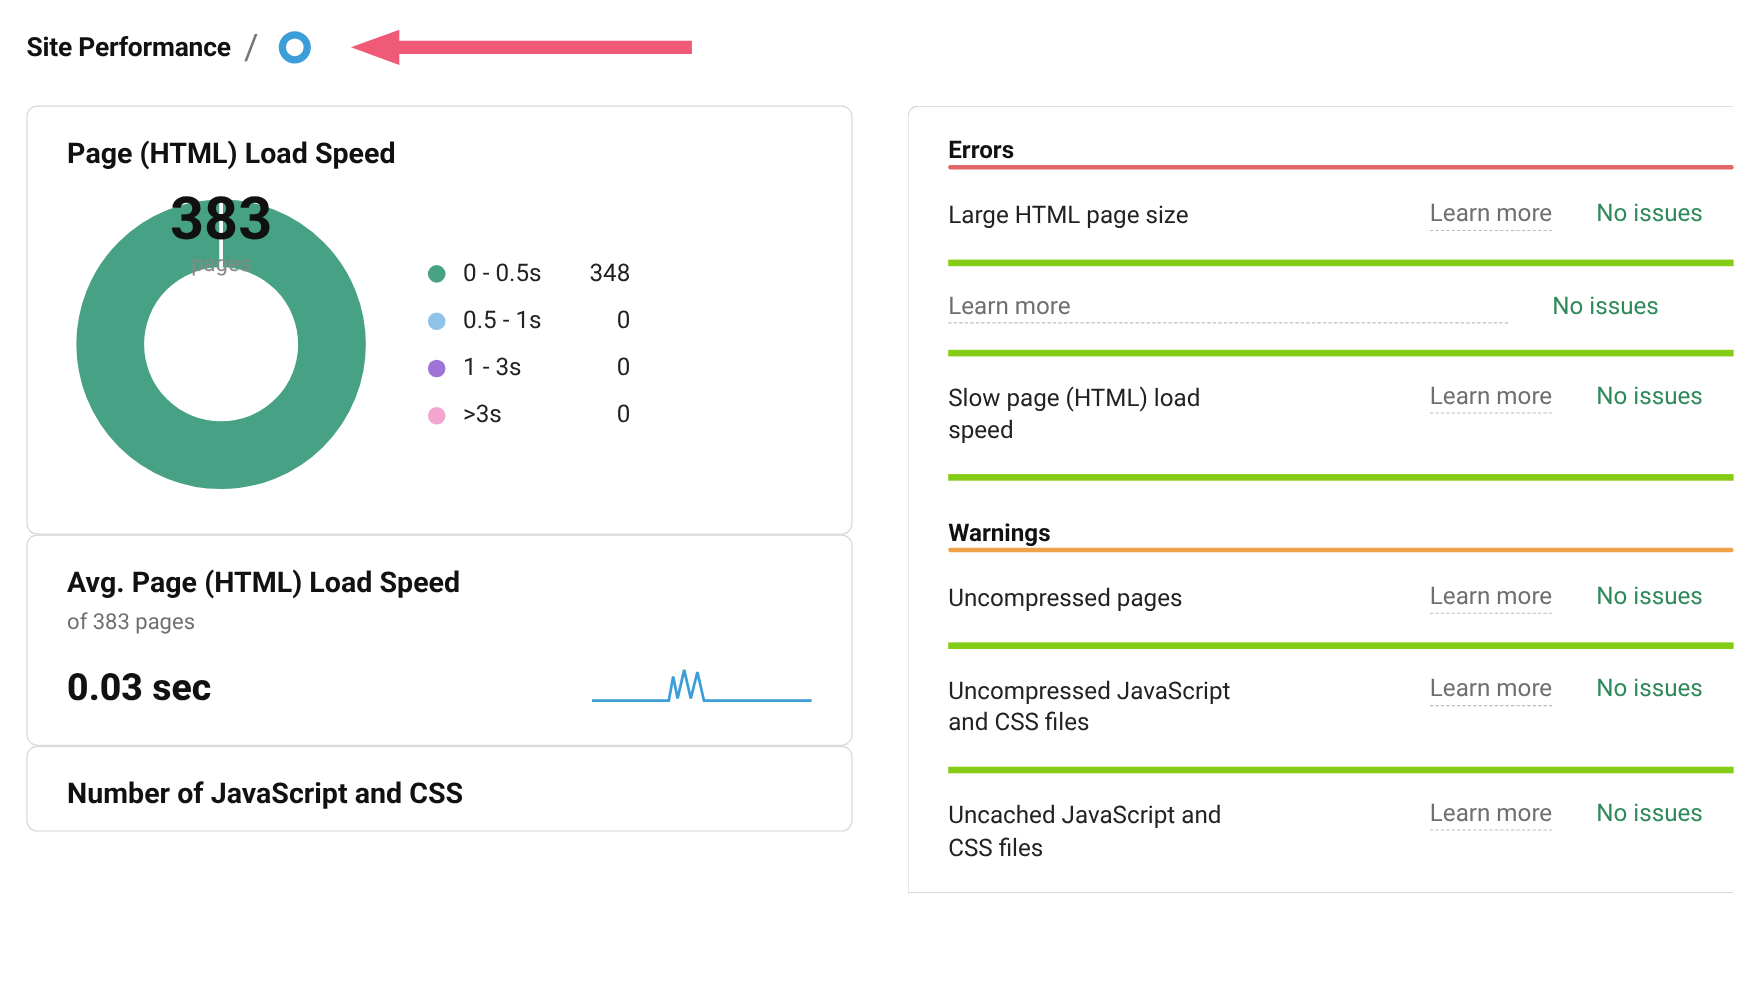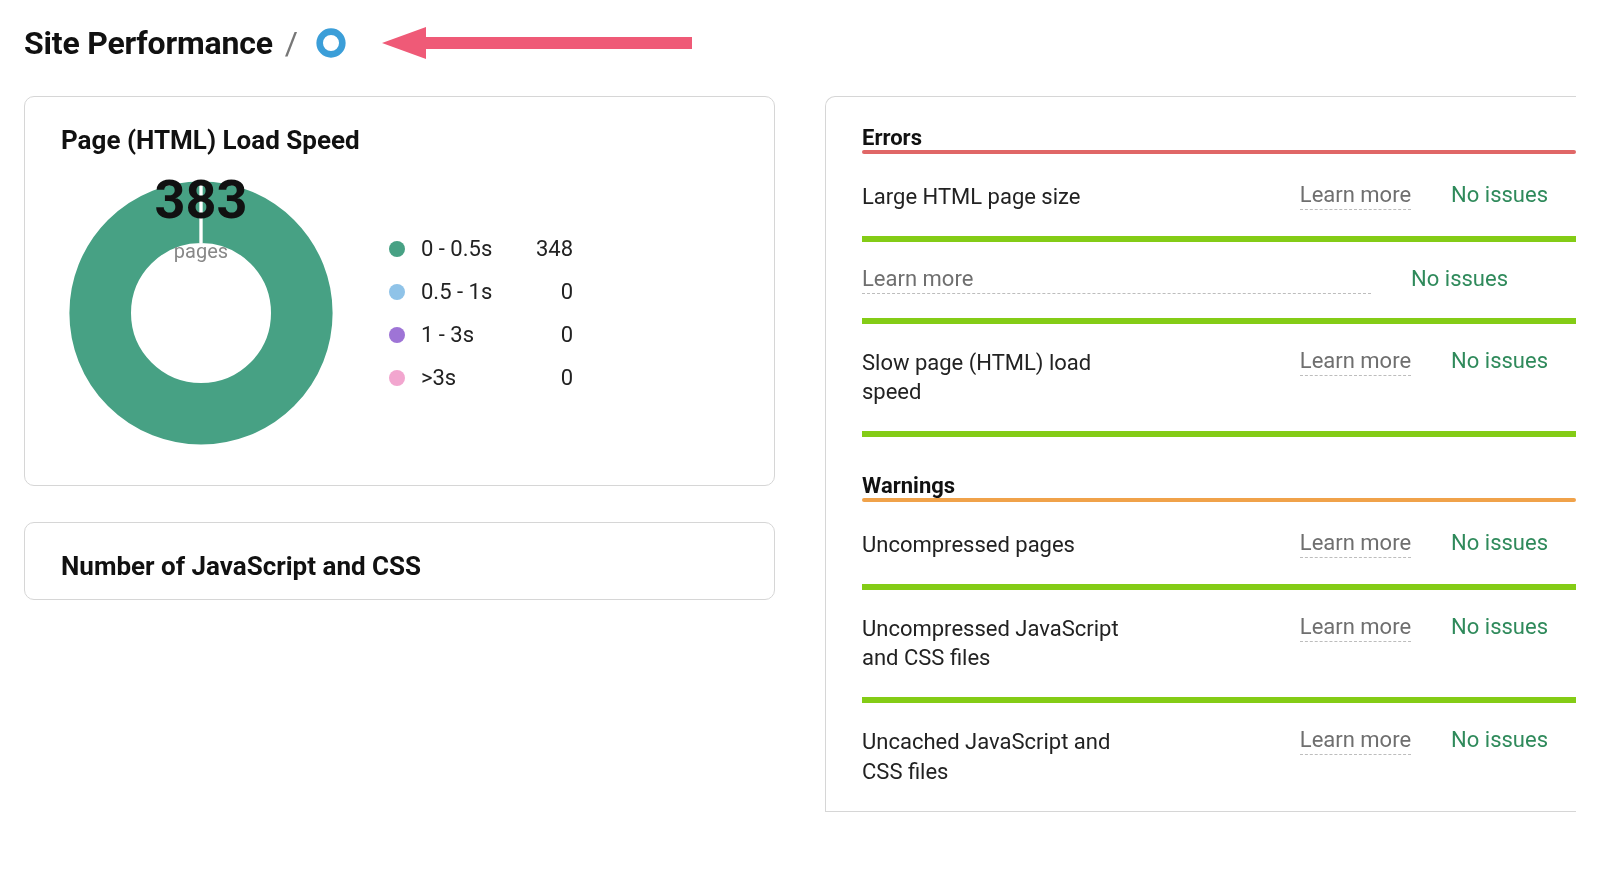--- a/index.html
+++ b/index.html
@@ -12,21 +12,21 @@
   }
 
   
   .header {
     display: flex;
     align-items: center;
     gap: 14px;
     margin-bottom: 34px;
   }
   .header-title {
-    font-size: 32px;
+    font-size: 24px;
     font-weight: 700;
     color: #111;
     letter-spacing: -0.2px;
   }
   .header-sep {
     font-size: 32px;
     color: #777;
     margin-left: -2px;
   }
   .header-score {
@@ -41,21 +41,21 @@
   .arrow {
     margin-left: 20px;
   }
 
   
   .grid {
     display: grid;
     grid-template-columns: 1fr 1fr;
     gap: 50px;
   }
-  .col { display: flex; flex-direction: column; gap: 36px; }
+  .col { display: flex; flex-direction: column; }
 
   .card {
     border: 1px solid #d6d6d6;
     border-radius: 10px;
     padding: 28px 36px 32px 36px;
     background: #fff;
   }
   .card-title {
     font-size: 26px;
     font-weight: 700;
@@ -69,21 +69,21 @@
     align-items: center;
     gap: 48px;
     margin-top: 18px;
   }
   .donut-box { position: relative; width: 280px; height: 280px; }
   .donut-center {
     position: absolute; inset: 0;
     display: flex; flex-direction: column; justify-content: flex-start; align-items: center;
   }
   .donut-value { font-size: 54px; font-weight: 700; color: #111; line-height: 1; }
-  .donut-unit { font-size: 20px; color: #888; margin-top: 12px; }
+  .donut-unit { font-size: 20px; color: #888; margin-top: 0; }
 
   .legend { display: grid; grid-template-columns: 18px auto auto; row-gap: 18px; column-gap: 14px; align-items: center; font-size: 22px; }
   .dot { width: 16px; height: 16px; border-radius: 50%; display: inline-block; }
   .leg-label { color: #222; min-width: 90px; }
   .leg-val { text-align: right; color: #222; min-width: 48px; }
 
   
   .avg-sub { font-size: 20px; color: #6f6f6f; margin-top: -10px; margin-bottom: 18px; }
   .avg-row { display: flex; align-items: flex-end; justify-content: space-between; }
   .avg-value { font-size: 34px; font-weight: 800; color: #111; }
@@ -177,20 +177,30 @@
           <span class="leg-label">1 - 3s</span>
           <span class="leg-val">0</span>
 
           <span class="dot" style="background:#f2a6cf"></span>
           <span class="leg-label">&gt;3s</span>
           <span class="leg-val">0</span>
         </div>
       </div>
     </div>
 
+    <div class="card">
+      <div class="card-title">Avg. Page (HTML) Load Speed</div>
+      <div class="avg-sub">of 383 pages</div>
+      <div class="avg-row">
+        <div class="avg-value">0.03 sec</div>
+        <svg class="spark" viewBox="0 0 200 50">
+          <polyline fill="none" stroke="#3b9ed8" stroke-width="2.5" points="0,42 70,42 74,20 78,40 84,14 90,40 96,16 102,42 200,42"></polyline>
+        </svg>
+      </div>
+    </div>
 
     <div class="card" style="padding-bottom:0">
       <div class="card-title">Number of JavaScript and CSS</div>
     </div>
 
   </div>
 
   <div>
     <div class="issues-card">
 

